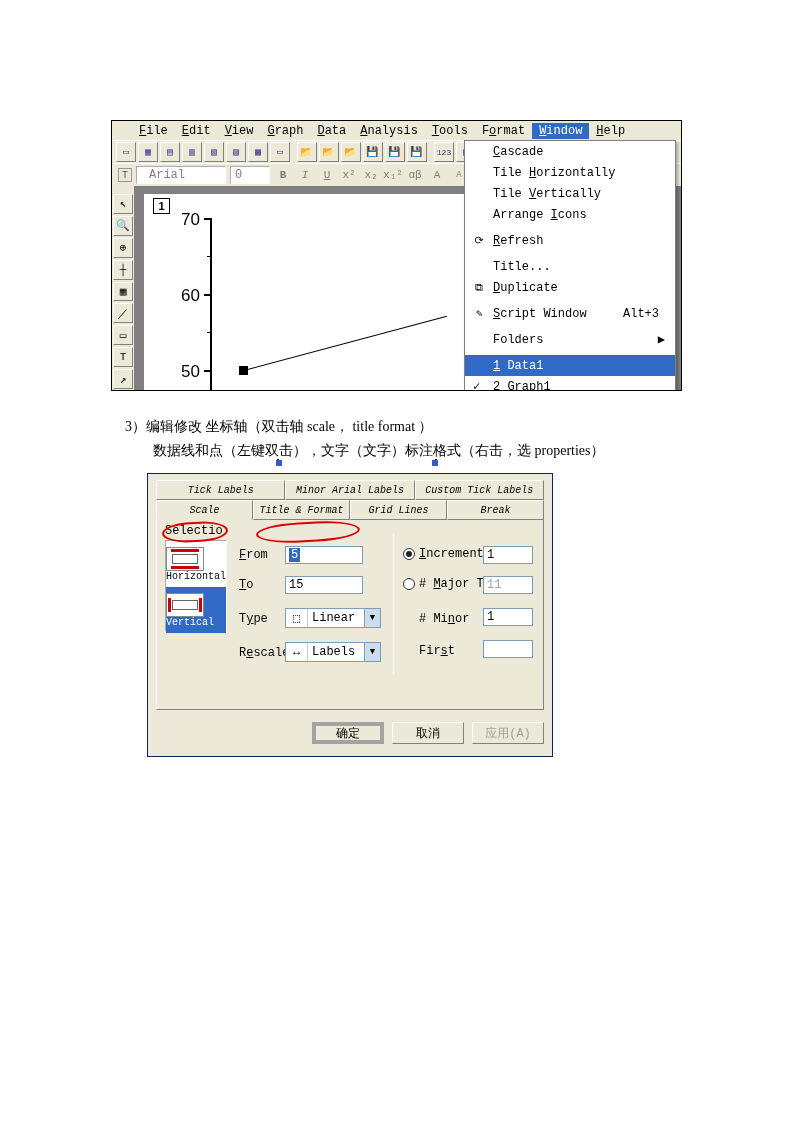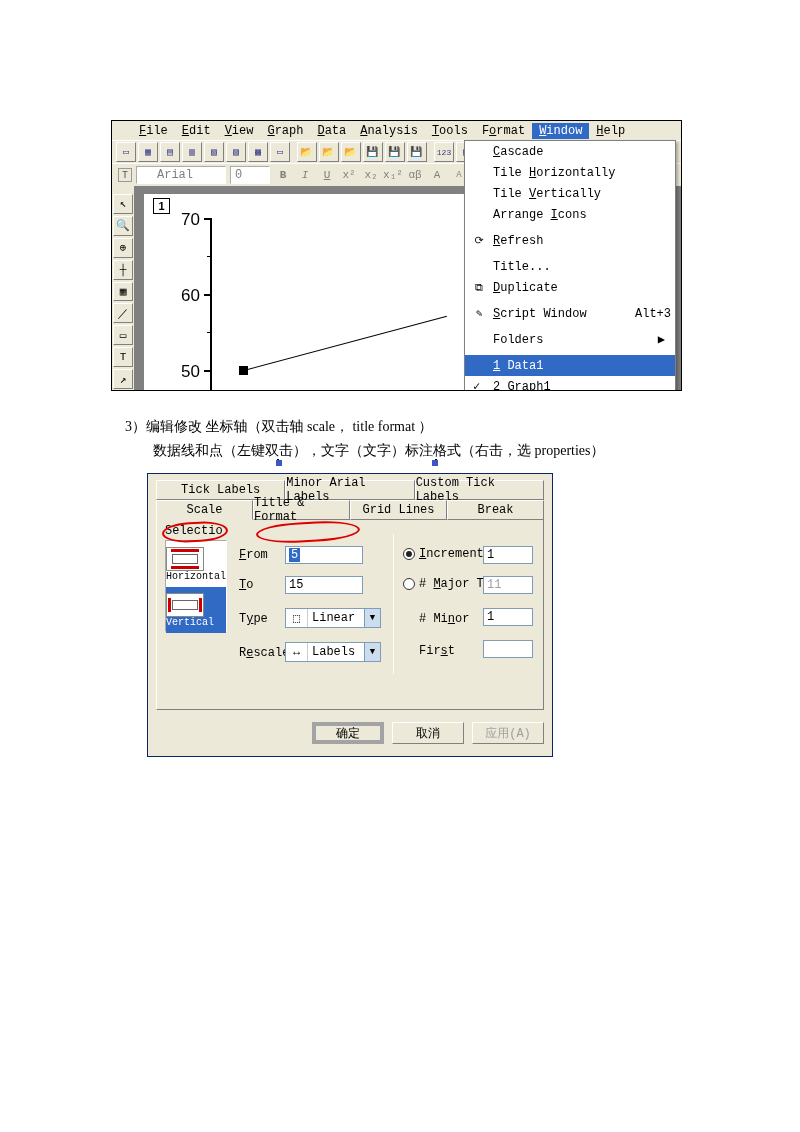--- a/index.html
+++ b/index.html
@@ -77,21 +77,21 @@
     align-items: center;
     padding-left: 6px;
     gap: 4px;
     color:#808080;
   }
   .tb2 .ff {
     width:90px; height:18px;
     border:1px inset #fff;
     background:#fff;
     display:flex; align-items:center;
-    padding:0 20px;
+    padding:0 12px;
     color:#808080;
   }
   .tb2 .sz { width:40px; height:18px; border:1px inset #fff; background:#fff; display:flex; align-items:center; padding:0 4px; color:#808080; }
   .tb2 .fbtn { width:18px;height:18px; border:1px solid #ece9d8; color:#808080; display:flex;align-items:center;justify-content:center; font-size:11px;}
   
   .ltb {
     position: absolute;
     left: 0; top: 72px;
     width: 22px;
     bottom: 0;
@@ -151,21 +151,21 @@
     height:21px;
     display:flex; align-items:center;
     padding-left:28px;
     position:relative;
     color:#000;
   }
   .dropdown .dmi u { text-decoration:underline; }
   .dropdown .dsep { height:1px; background:#c0c0c0; border-bottom:1px solid #fff; margin:2px 2px; }
   .dropdown .dmi.sel { background:#316ac5; color:#fff; }
   .dropdown .dmi .ico { position:absolute; left:6px; width:16px;height:16px; display:flex;align-items:center;justify-content:center; font-size:11px;}
-  .dropdown .dmi .accel { margin-left:auto; padding-right:4px; }
+  .dropdown .dmi .accel { margin-left:auto; padding-right:16px; }
   .dropdown .dmi .arrow { margin-left:auto; padding-right:10px; }
   .dropdown .dmi .chk { position:absolute; left:8px; font-size:12px;}
 
   
   .explain {
     position:absolute;
     left: 123px;
     top: 415px;
     font-size: 14px;
     line-height: 24px;
@@ -220,22 +220,23 @@
   }
   .tabrow { display:flex; width:100%; }
   .tab {
     flex:1;
     height:20px;
     display:flex;align-items:center;justify-content:center;
     background:#ece9d8;
     border:1px solid #fff;
     border-right-color:#808080;
     border-bottom:none;
-    font-size:12px;
+    font-size:10px;
     position:relative;
+    font-style:italic;
   }
   .tab.back { border-bottom:1px solid #808080; border-top:1px solid #fff;}
   .tab.active { background:#ece9d8; border-bottom:1px solid #ece9d8;}
   .tabpanel {
     margin:0 8px 8px 8px;
     border:1px solid #fff;
     border-top:none;
     border-right-color:#808080;
     border-bottom-color:#808080;
     height:190px;

